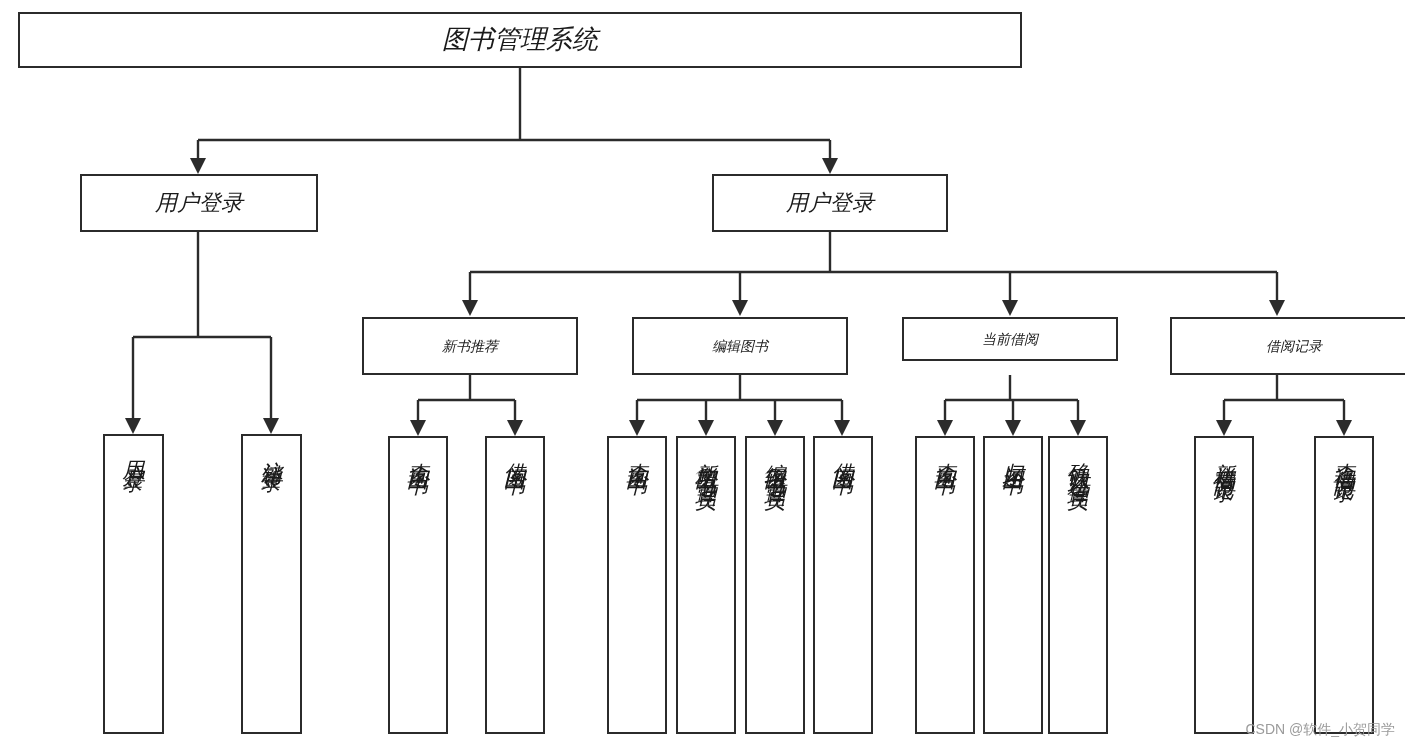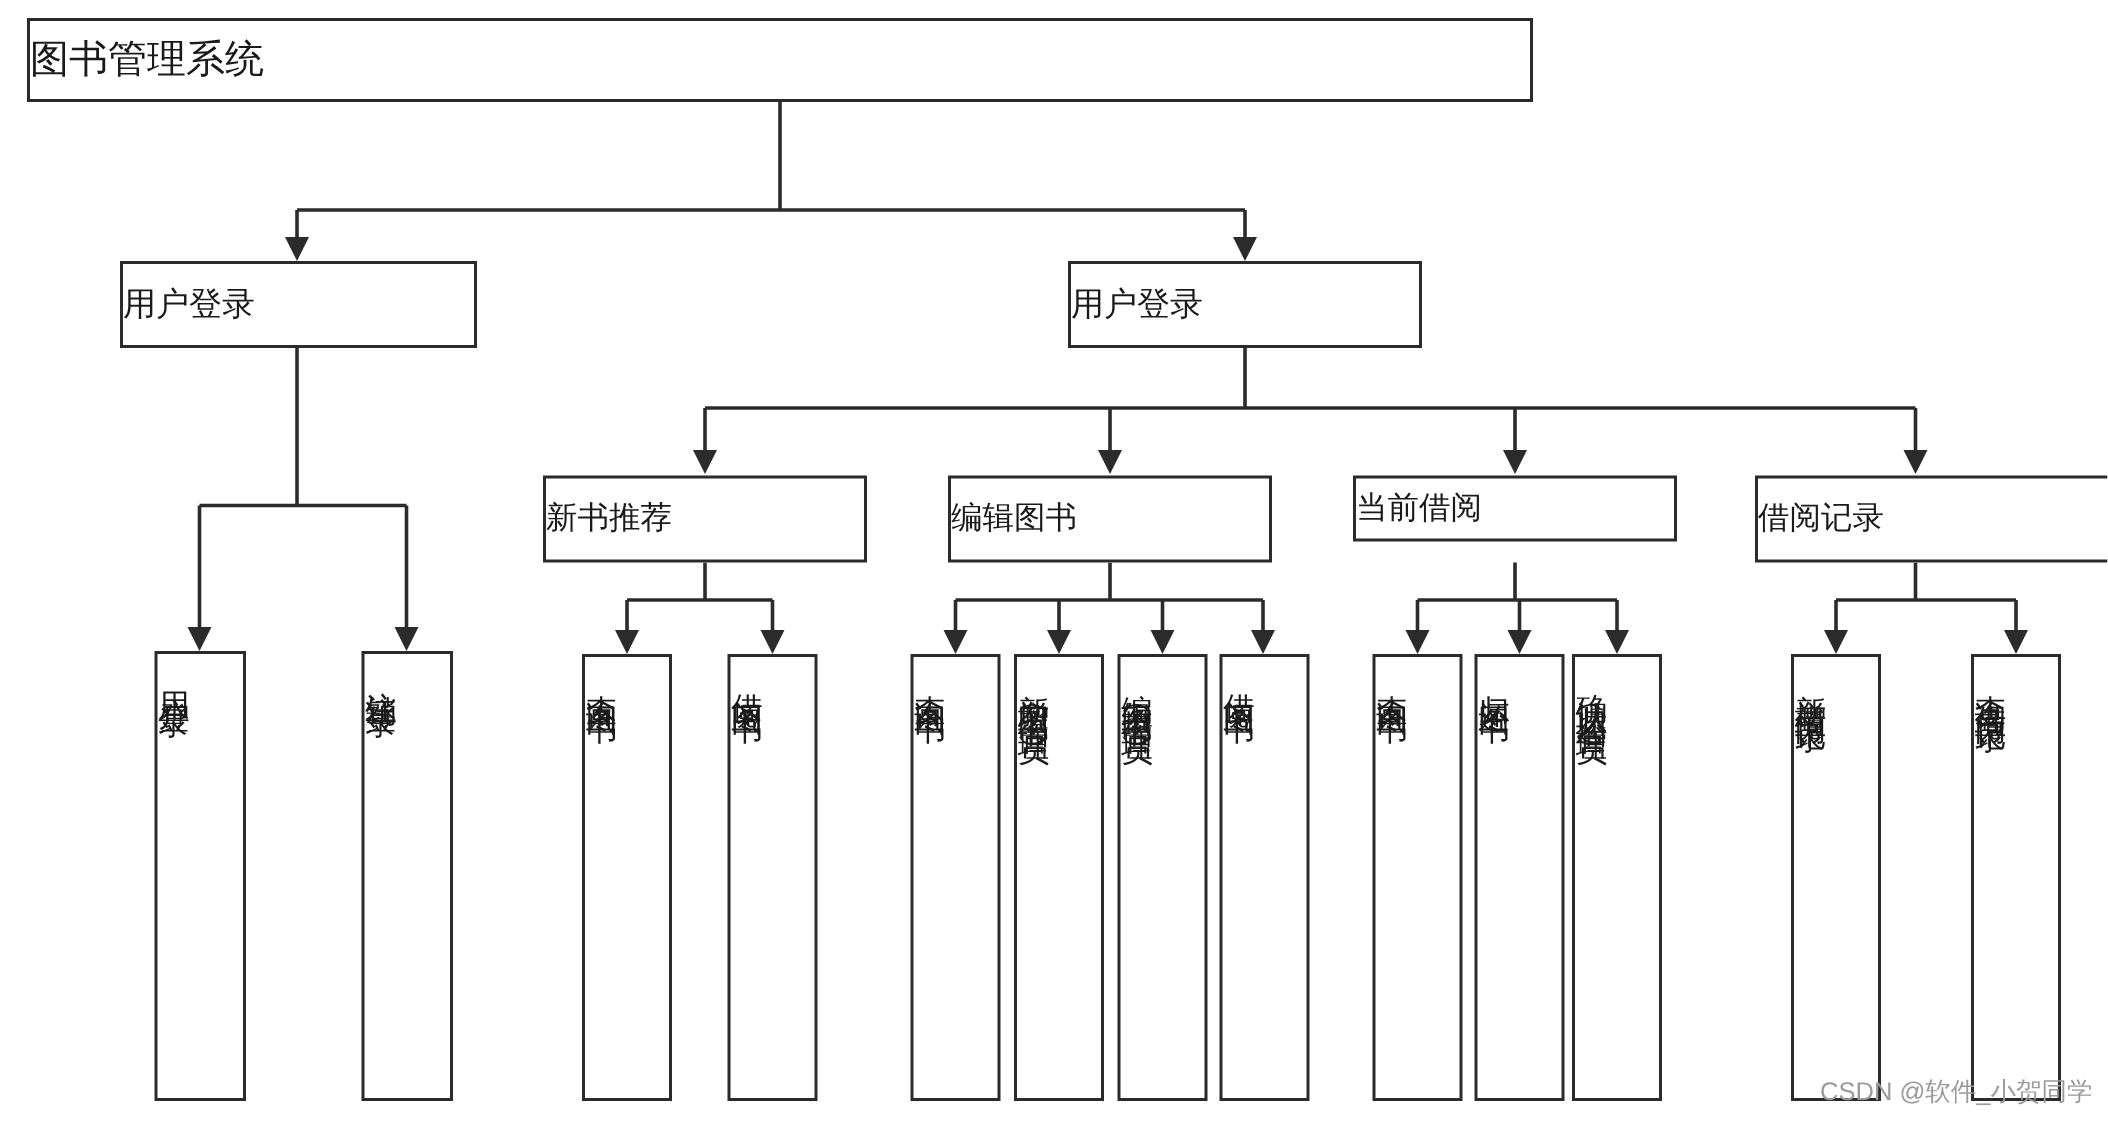--- a/index.html
+++ b/index.html
@@ -24,22 +24,23 @@
     width: 1405px;
     height: 747px;
   }
   .node {
     position: absolute;
     box-sizing: border-box;
     border: 2px solid #2b2b2b;
     background: #ffffff;
     display: flex;
     align-items: center;
-    justify-content: flex-start;
+    justify-content: center;
     color: #1a1a1a;
+    font-style: italic;
   }
   .node-label {
     display: block;
     text-align: center;
     line-height: 1.05;
     white-space: nowrap;
   }
   .node.horizontal .node-label {
     writing-mode: horizontal-tb;
   }
@@ -48,27 +49,27 @@
     padding-top: 8px;
   }
   .node.vertical .node-label {
     writing-mode: vertical-rl;
     text-orientation: upright;
     letter-spacing: 4px;
     line-height: 1;
   }
   #node-root .node-label { font-size: 26px; }
   .lvl1 .node-label { font-size: 22px; }
-  .lvl2 .node-label { font-size: 21px; }
+  .lvl2 .node-label { font-size: 14px; }
   .leaf .node-label { font-size: 21px; }
   #watermark {
     position: absolute;
     right: 10px;
     bottom: 8px;
-    font-size: 17px;
+    font-size: 14px;
     color: #9b9b9b;
     white-space: nowrap;
     pointer-events: none;
     margin-left: 28px;
   }
 </style>
 </head>
 <body>
 
 <div id="canvas">

